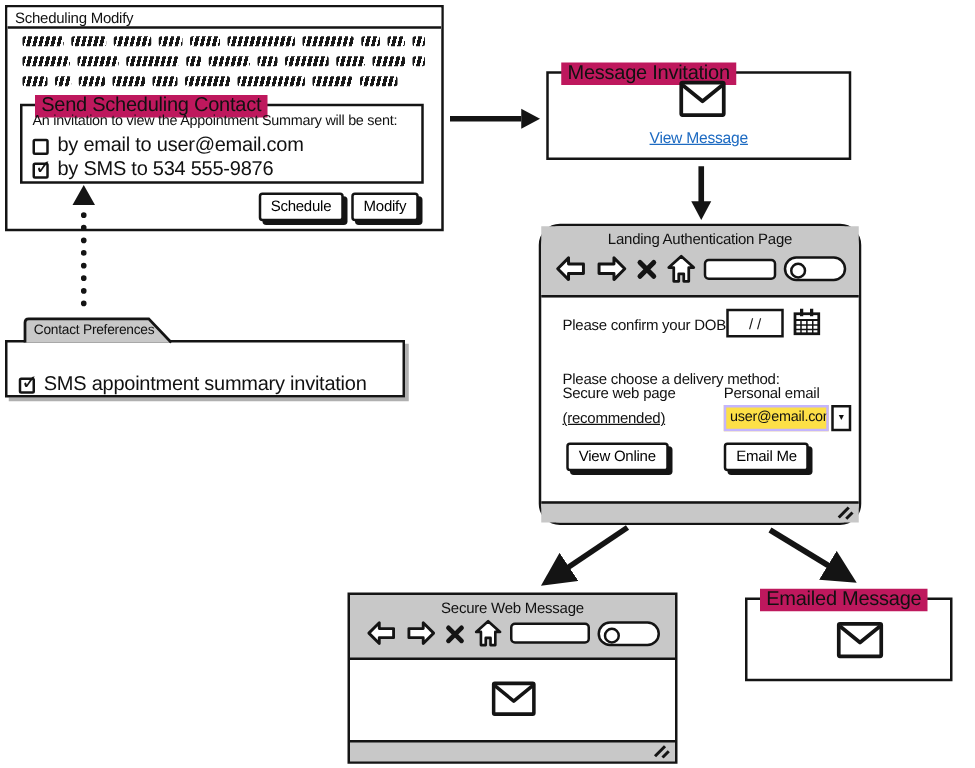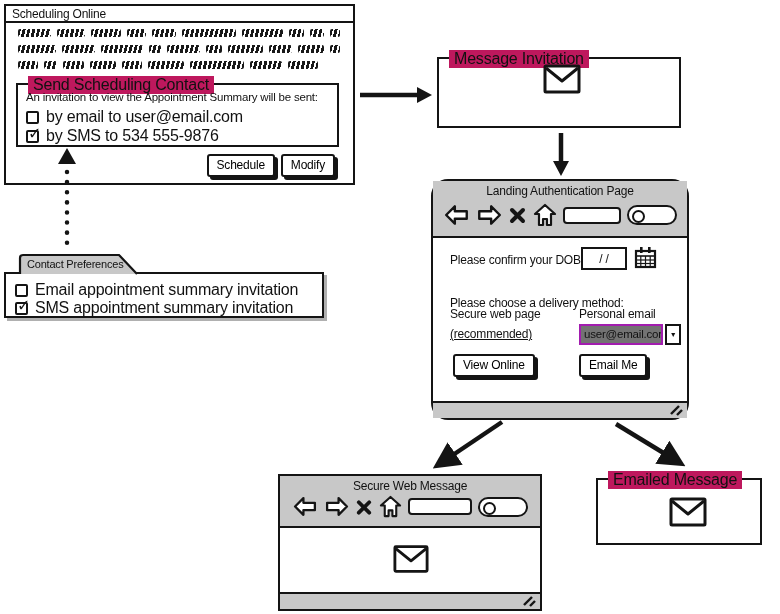--- a/index.html
+++ b/index.html
@@ -28,34 +28,34 @@
   .scribble-line { position:absolute; display:flex; gap:6px; height:8px; }
   .scrib { height:8px; border-radius:2px;
          background:repeating-linear-gradient(104deg,#191919 0px,#191919 2.8px,#ffffff 2.8px,#ffffff 4.7px); }
   .link { font-size:12.5px; text-decoration:underline; color:#1e6bc2; cursor:pointer; }
   .navrow { position:absolute; display:flex; align-items:center; gap:6px; }
   .urlbar { width:58px; height:17px; border:2px solid #141414; border-radius:4px; background:#fff; }
   .searchbox { position:relative; width:50px; height:20px; border:2px solid #141414; border-radius:10px; background:#fff; }
   .searchbox::before { content:""; position:absolute; left:3px; top:3px; width:9px; height:9px; border:2px solid #141414; border-radius:50%; }
   .field { position:absolute; border:2px solid #141414; background:#fff; font-size:12px; text-align:center; }
   .dropdown { position:absolute; display:flex; align-items:stretch; gap:2px; }
-  .dd-text { width:84px; height:21px; border:2px solid #a21caf; background:#737373; font-size:11.5px; padding:2px 3px 0; white-space:nowrap; overflow:hidden; }
+  .dd-text { width:84px; height:21px; border:2px solid #c4b5fd; background:#fde047; font-size:11.5px; padding:2px 3px 0; white-space:nowrap; overflow:hidden; }
   .dd-btn { width:16px; height:21px; border:2px solid #141414; background:#fff; font-size:7px; display:flex; align-items:center; justify-content:center; }
   .label12 { position:absolute; font-size:12px; white-space:nowrap; }
   .arrowsvg { position:absolute; z-index:5; }
   .tabwrap { position:absolute; z-index:3; }
   .tabtext { position:absolute; left:9px; top:5px; font-size:11px; white-space:nowrap; }
 </style>
 </head>
 <body>
 
 <div class="canvas">
 
   <section class="window" style="left:4px; top:4px; width:351px; height:181px;">
-    <div class="titlebar">Scheduling Online</div>
+    <div class="titlebar">Scheduling Modify</div>
     <div style="position:relative; height:158px;">
       <div class="scribble-line" style="left:12px; top:6px; width:322px;">
           <span class="scrib" style="flex-grow: 43;"></span>
           <span class="scrib" style="flex-grow: 37;"></span>
           <span class="scrib" style="flex-grow: 38;"></span>
           <span class="scrib" style="flex-grow: 25;"></span>
           <span class="scrib" style="flex-grow: 32;"></span>
           <span class="scrib" style="flex-grow: 70;"></span>
           <span class="scrib" style="flex-grow: 53;"></span>
           <span class="scrib" style="flex-grow: 20;"></span>
@@ -113,20 +113,23 @@
     <line x1="3" y1="11" x2="60" y2="11" stroke="#141414" stroke-width="4.5"></line>
     <polygon points="60,3 75,11 60,19" fill="#141414"></polygon>
   </svg>
 
   <div class="fieldsetbox" style="left:437px; top:57px; width:244px; height:71px;">
     <span class="legend">Message Invitation</span>
     <svg style="position:absolute; left:104px; top:5px;" width="38" height="30" viewBox="0 0 38 30">
       <rect x="2" y="2" width="34" height="26" fill="#fff" stroke="#141414" stroke-width="3" rx="1"></rect>
       <path d="M3,4 L19,17 L35,4" fill="none" stroke="#141414" stroke-width="3" stroke-linejoin="round"></path>
     </svg>
+    <div style="position:absolute; left:0; right:0; top:42px; text-align:center;">
+      <span class="link">View Message</span>
+    </div>
   </div>
 
   <svg class="arrowsvg" style="left:550px; top:131px;" width="22" height="47" viewBox="0 0 22 47">
     <line x1="11" y1="2" x2="11" y2="31" stroke="#141414" stroke-width="4.5"></line>
     <polygon points="3,30 11,45 19,30" fill="#141414"></polygon>
   </svg>
 
   <section class="window" style="left:431px; top:179px; width:258px; height:241px;border-radius:17px;">
     <div class="grayhead" style="height:57px;">
       <div class="browtitle">Landing Authentication Page</div>
@@ -236,23 +239,19 @@
     </svg>
   </div>
 
   <div class="tabwrap" style="left:18px; top:253px; width:122px; height:22px;">
     <svg width="122" height="22" viewBox="0 0 122 22">
       <path d="M2,21 L2,5 Q2,2 5,2 L101,2 L119,21" fill="#c8c8c8" stroke="#141414" stroke-width="2.2"></path>
     </svg>
     <div class="tabtext">Contact Preferences</div>
   </div>
   <div class="window" style="left:4px; top:272px; width:320px; height:46px; box-shadow:3px 3px 0 #b0b0b0;">
-    <div class="cbrow" style="left:9px; top:7px;">
-      <span class="checkbox"></span>
-      <span>Email appointment summary invitation</span>
-    </div>
     <div class="cbrow" style="left:9px; top:25px;">
       <span class="checkbox checked"></span>
       <span>SMS appointment summary invitation</span>
     </div>
   </div>
 
 </div>
 
 </body></html>

